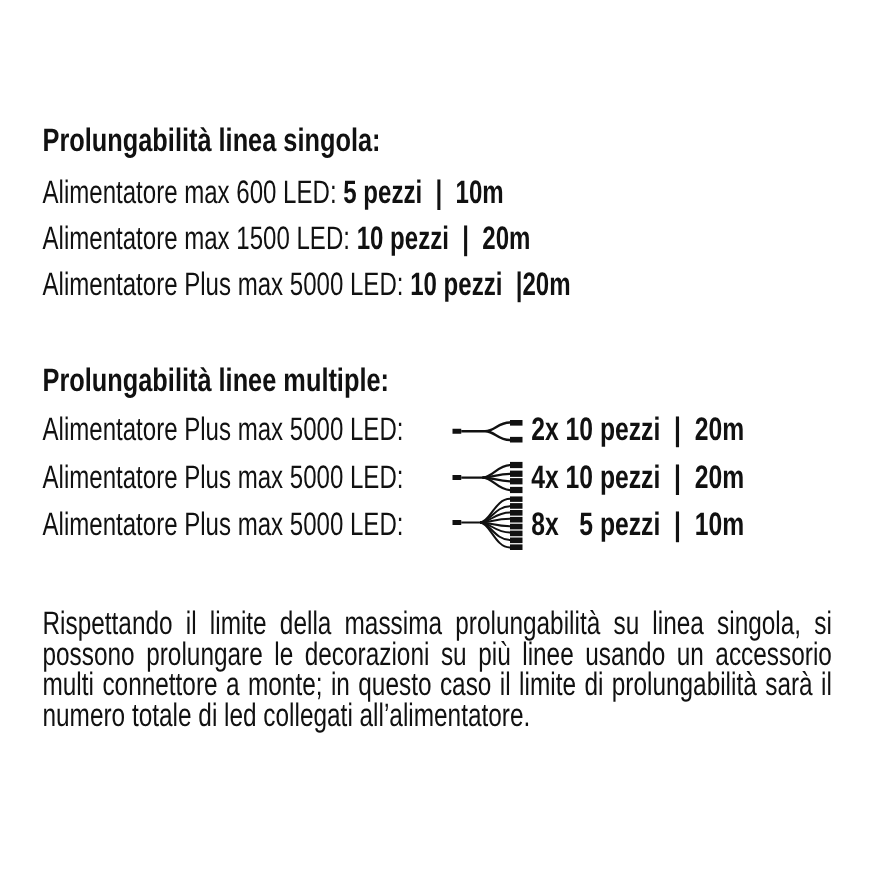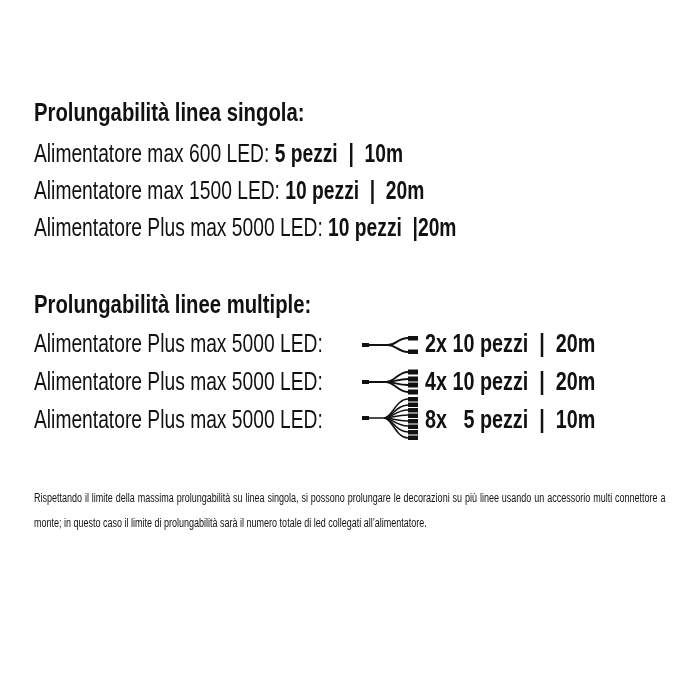--- a/index.html
+++ b/index.html
@@ -2,21 +2,21 @@
 <html><head>
 <meta charset="utf-8">
 <style>
   html, body { margin: 0; padding: 0; background: #ffffff; }
   body { width: 700px; height: 700px; position: relative; overflow: hidden; color: #111111; font-family: "Liberation Sans", sans-serif; }
   .line { position: absolute; left: 34px; white-space: nowrap; transform-origin: 0 0; }
   .sz26 { font-size: 26px; line-height: 26px; }
   .heading { font-weight: bold; }
   .b { font-weight: bold; }
   .reg { font-weight: normal; }
-  .para { position: absolute; left: 34px; top: 486px; width: 632px; font-size: 12px; line-height: 24.5px; text-align: justify; text-align-last: left; }
+  .para { position: absolute; left: 34px; top: 486px; width: 632px; font-size: 26px; line-height: 24.5px; text-align: justify; text-align-last: left; }
   .para-inner { transform-origin: 0 0; }
 </style>
 </head>
 <body>
 
 <div class="line sz26 heading" style="top:99px; transform:scaleX(0.78);">Prolungabilità linea singola:</div>
 
 <div class="line sz26" style="top:140px; transform:scaleX(0.74);">
   <span class="reg">Alimentatore max 600 LED:</span>
   <span class="b" style="white-space:pre;">5 pezzi  |  10m</span>

